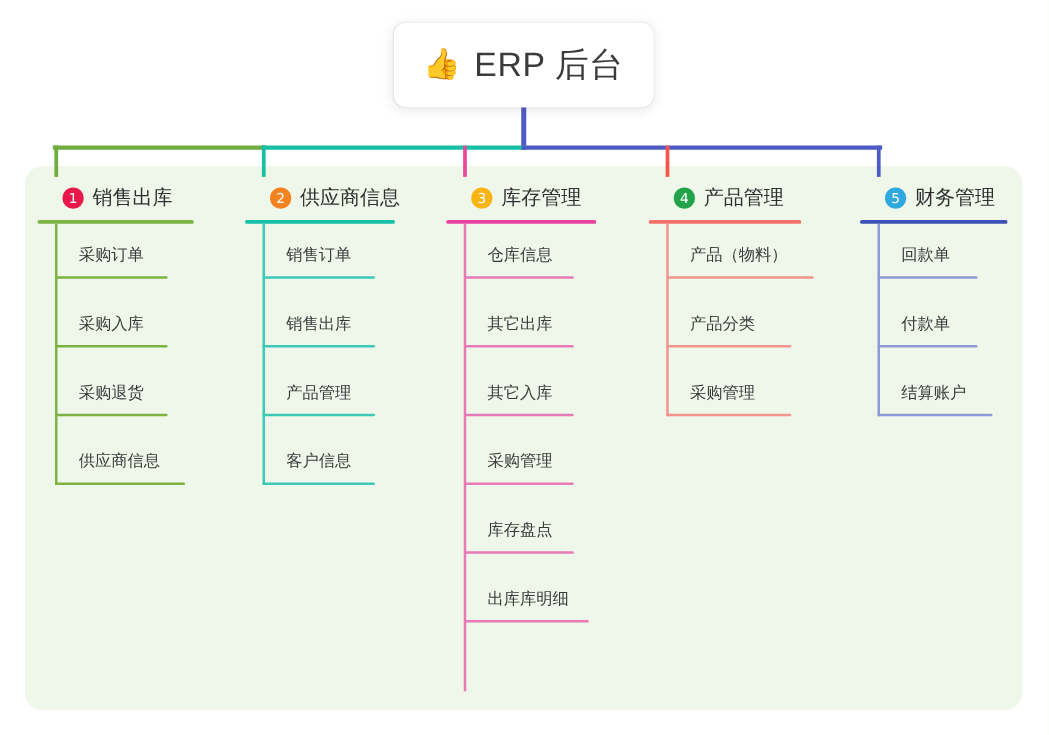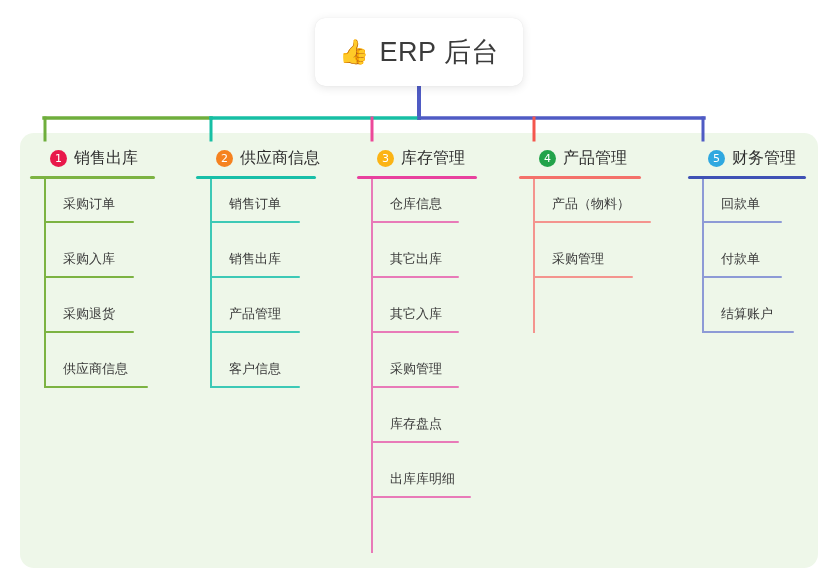--- a/index.html
+++ b/index.html
@@ -183,20 +183,24 @@
           <span class="head-label">产品管理</span>
         </div>
         <div class="head-rule" style="width: 122px; background: rgb(244, 113, 106);"></div>
         <div class="items">
           <div class="spine" style="background: rgb(244, 148, 142); height: 154px;"></div>
           <div class="item">
             <div class="item-label">产品（物料）</div>
             <div class="item-rule" style="width: 118px; background: rgb(244, 148, 142);"></div>
           </div>
           <div class="item">
+            <div class="item-label">产品分类</div>
+            <div class="item-rule" style="width: 100px; background: rgb(244, 148, 142);"></div>
+          </div>
+          <div class="item">
             <div class="item-label">采购管理</div>
             <div class="item-rule" style="width: 100px; background: rgb(244, 148, 142);"></div>
           </div>
         </div>
       </div>
       <div class="col" style="left: 688px; width: 130px;">
         <div class="col-head">
           <span class="badge" style="background: rgb(47, 168, 224);">5</span>
           <span class="head-label">财务管理</span>
         </div>

